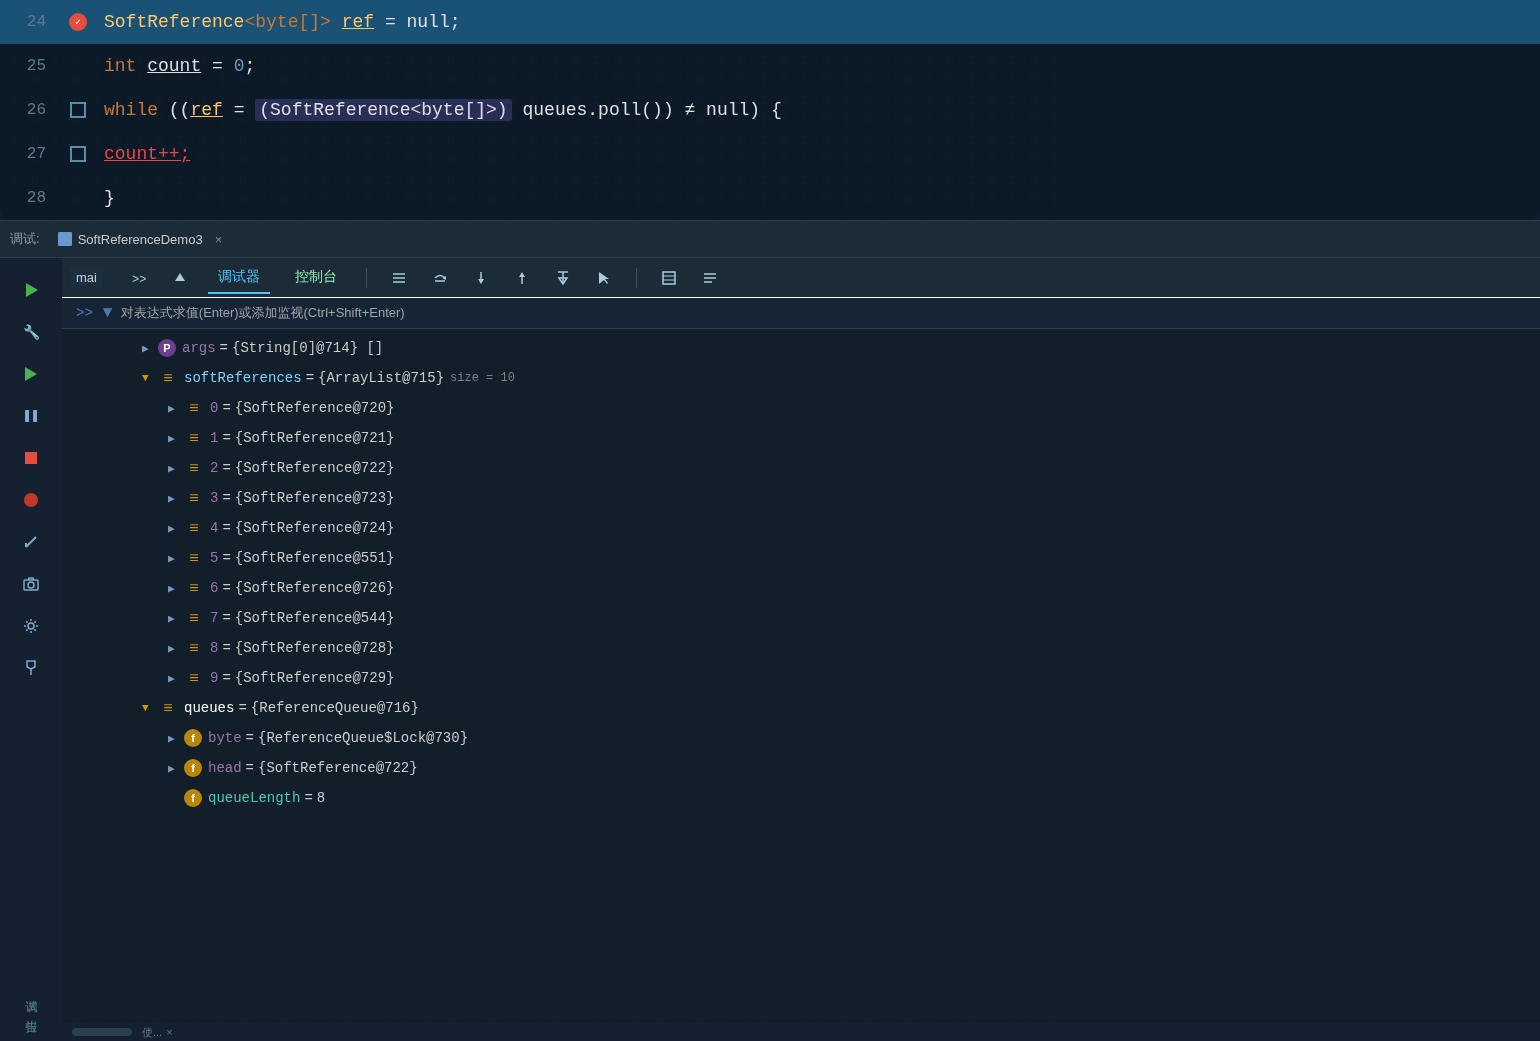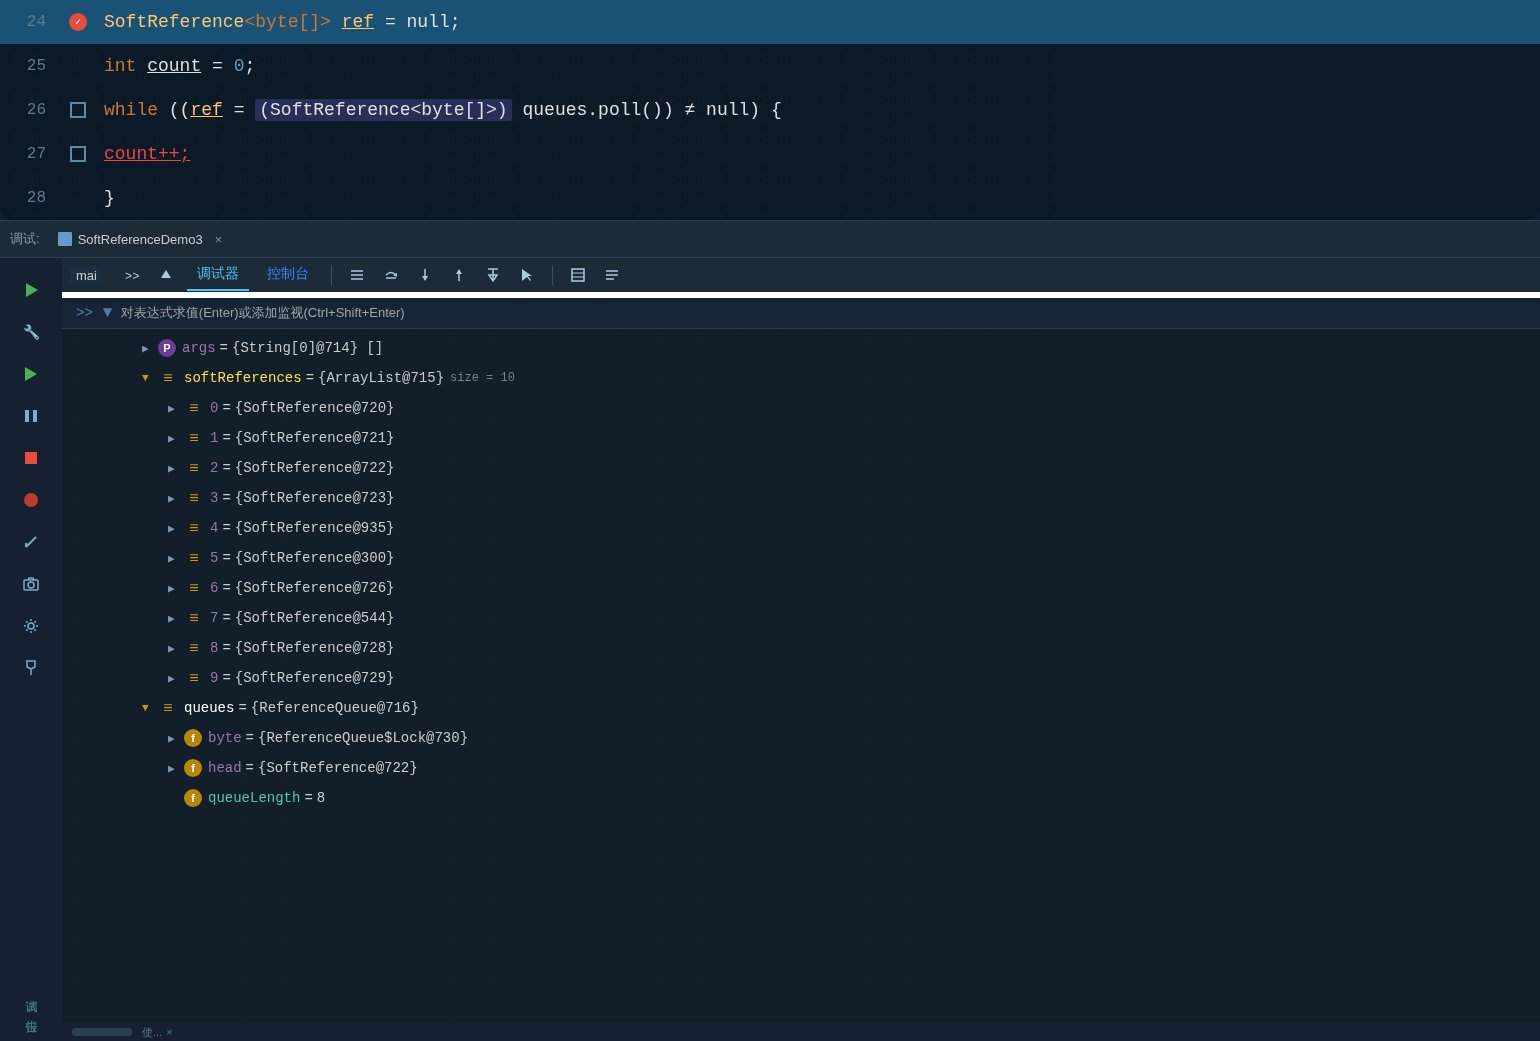--- a/index.html
+++ b/index.html
@@ -138,26 +138,26 @@
       cursor: pointer;
     }
 
     
     .toolbar {
       background: #1c2b38;
       height: 40px;
       display: flex;
       align-items: center;
       padding: 0 8px;
-      gap: 8px;
-      border-bottom: 6px solid #ffffff;
+      gap: 15px;
+      border-bottom: 1px solid #ffffff;
     }
 
     .tab-btn {
-      color: #3b82f6;
+      color: #86efac;
       font-size: 14px;
       font-family: sans-serif;
       padding: 6px 10px;
       cursor: pointer;
       border-bottom: 2px solid transparent;
     }
 
     .tab-btn.active {
       color: #4fc3f7;
       border-bottom: 2px solid #4fc3f7;
@@ -604,21 +604,21 @@
             <span class="var-expand">▶</span>
             <div class="var-type-icon icon-p">P</div>
             <span class="var-name">args</span>
             <span class="var-eq"> = </span>
             <span class="var-val">{String[0]@714} []</span>
           </div>
 
           <div class="var-row indent-1">
             <span class="var-expand" style="color:#cc9900;">▼</span>
             <div class="var-type-icon" style="background:transparent; color:#cc9900; font-size:16px; width:20px; text-align:center;">≡</div>
-            <span style="color:#fde047;text-align:center;">softReferences</span>
+            <span style="color:#7dd3fc;text-align:center;">softReferences</span>
             <span class="var-eq"> = </span>
             <span class="var-val">{ArrayList@715}</span>
             <span class="var-size"> size = 10</span>
           </div>
 
           <div class="var-row indent-2">
             <span class="var-expand">▶</span>
             <div class="var-type-icon" style="background:transparent; color:#cc9900; font-size:16px; width:20px; text-align:center;">≡</div>
             <span class="var-name">0</span>
             <span class="var-eq"> = </span>
@@ -643,28 +643,28 @@
             <div class="var-type-icon" style="background:transparent; color:#cc9900; font-size:16px; width:20px; text-align:center;">≡</div>
             <span class="var-name">3</span>
             <span class="var-eq"> = </span>
             <span class="var-val">{SoftReference@723}</span>
           </div>
           <div class="var-row indent-2">
             <span class="var-expand">▶</span>
             <div class="var-type-icon" style="background:transparent; color:#cc9900; font-size:16px; width:20px; text-align:center;">≡</div>
             <span class="var-name">4</span>
             <span class="var-eq"> = </span>
-            <span class="var-val">{SoftReference@935}</span>
+            <span class="var-val">{SoftReference@724}</span>
           </div>
           <div class="var-row indent-2">
             <span class="var-expand">▶</span>
             <div class="var-type-icon" style="background:transparent; color:#cc9900; font-size:16px; width:20px; text-align:center;">≡</div>
             <span class="var-name">5</span>
             <span class="var-eq"> = </span>
-            <span class="var-val">{SoftReference@300}</span>
+            <span class="var-val">{SoftReference@551}</span>
           </div>
           <div class="var-row indent-2">
             <span class="var-expand">▶</span>
             <div class="var-type-icon" style="background:transparent; color:#cc9900; font-size:16px; width:20px; text-align:center;">≡</div>
             <span class="var-name">6</span>
             <span class="var-eq"> = </span>
             <span class="var-val">{SoftReference@726}</span>
           </div>
           <div class="var-row indent-2">
             <span class="var-expand">▶</span>

